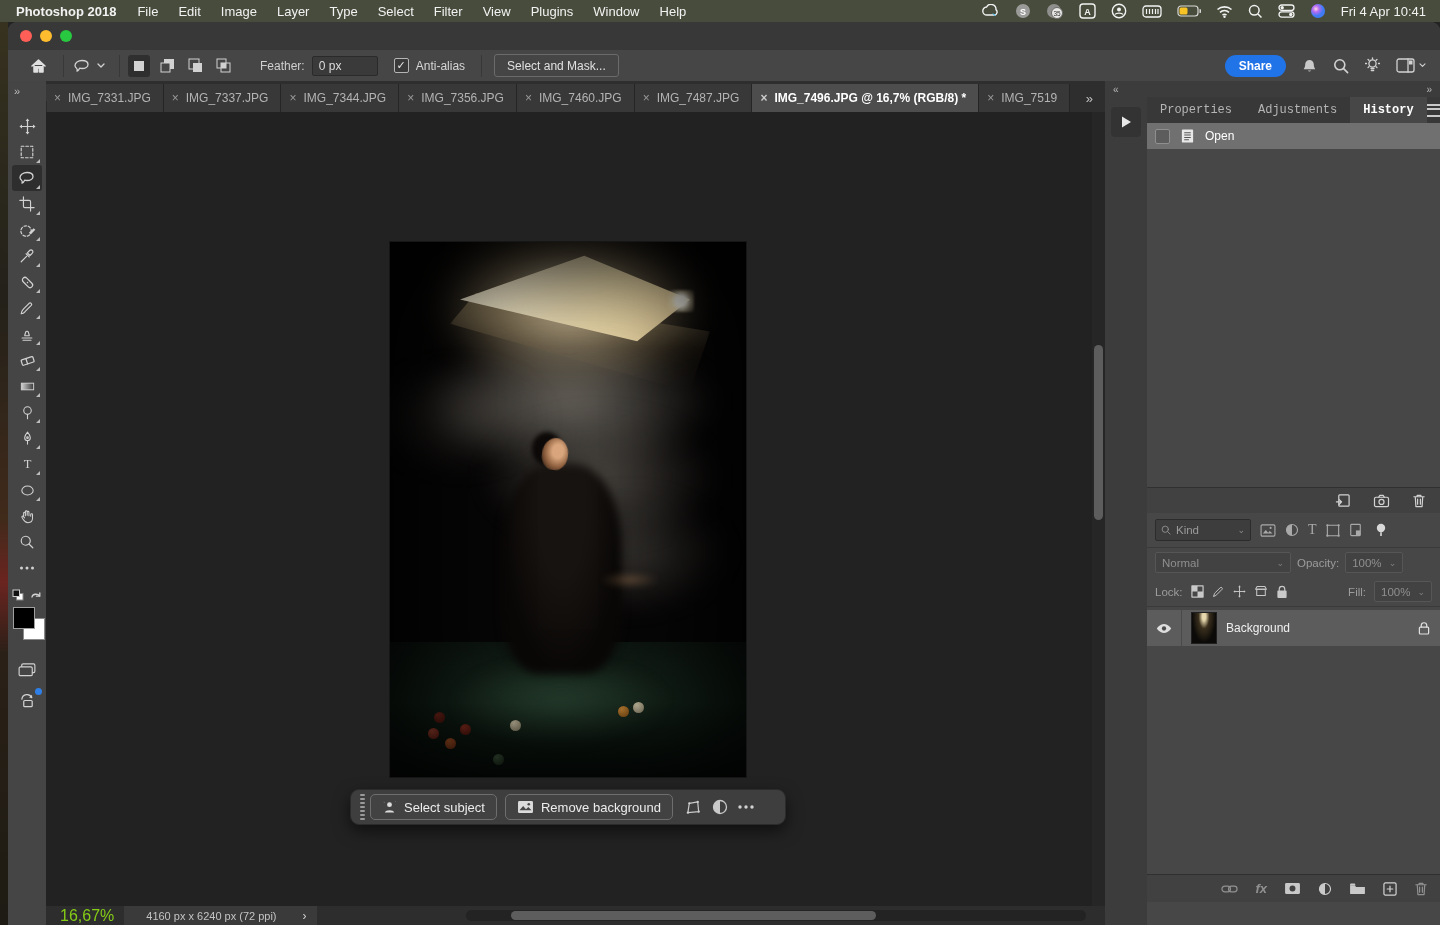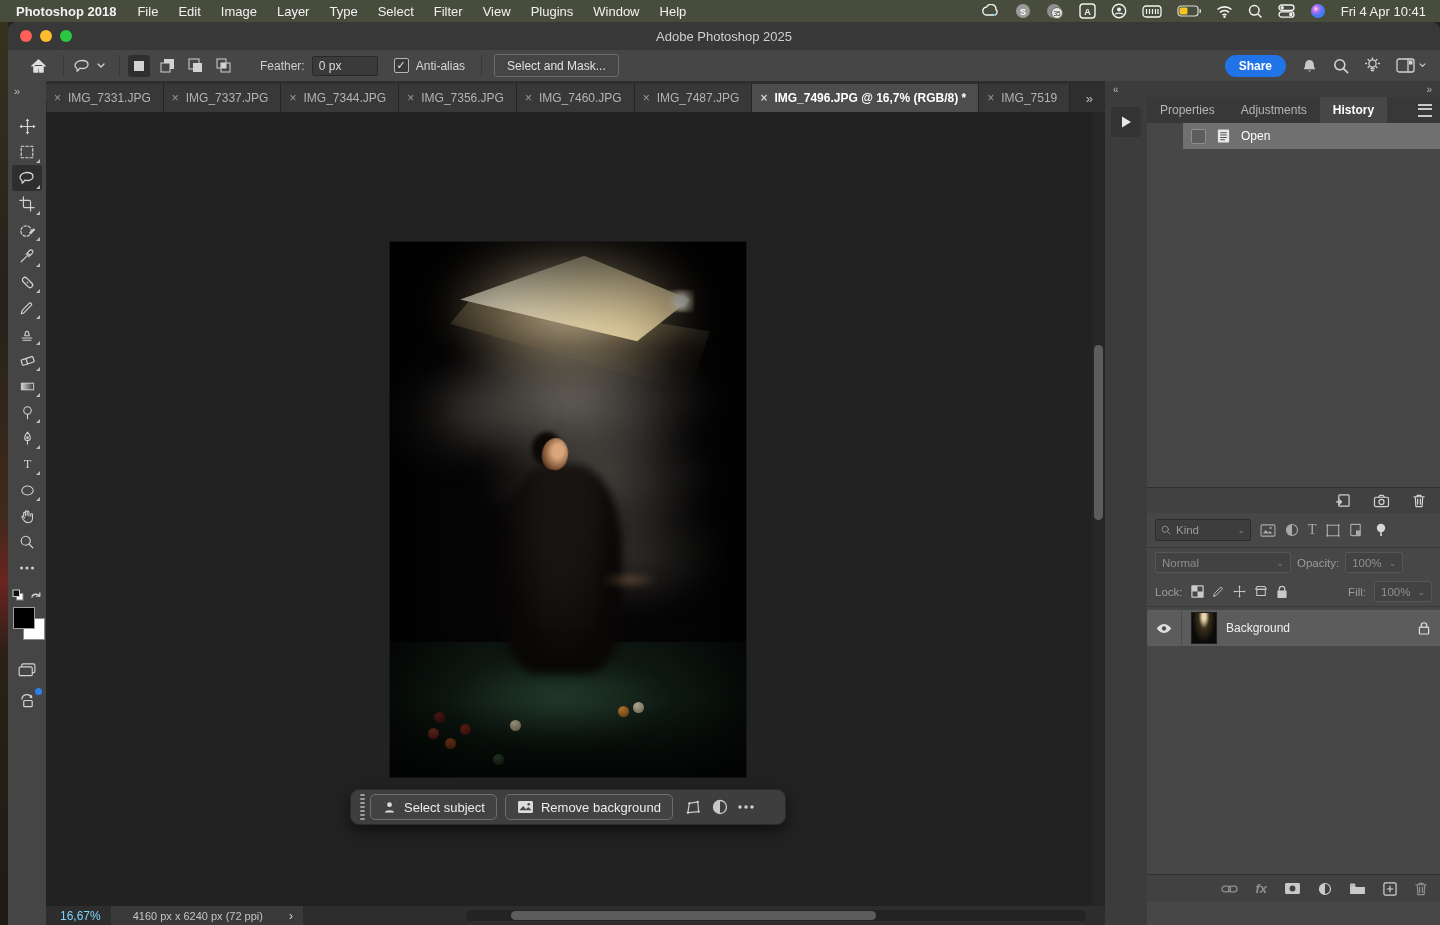--- a/index.html
+++ b/index.html
@@ -94,21 +94,21 @@
   #arm-glow{left:210px;top:330px;width:60px;height:16px;background:radial-gradient(closest-side,rgba(190,140,95,.4),transparent);filter:blur(3px);}
   #table{left:0;top:400px;width:356px;height:135px;background:linear-gradient(180deg,#0d1510 0%,#15251b 45%,#0a120d 100%);}
   #table-light{left:60px;top:415px;width:220px;height:90px;background:radial-gradient(closest-side,rgba(60,95,70,.55),transparent);filter:blur(6px);}
   .ball{position:absolute;width:11px;height:11px;border-radius:50%;}
   #vignette{left:0;top:0;width:356px;height:535px;box-shadow:inset 0 0 90px 40px rgba(0,0,0,.85);}
 
   
   #vscroll{left:1046px;top:0;width:13px;height:794px;background:#262626;position:absolute;}
   #vthumb{position:absolute;left:2px;top:233px;width:9px;height:175px;background:#5d5d5d;border-radius:5px;}
   #statusstrip{left:46px;top:906px;width:1059px;height:19px;background:#2d2d2d;display:flex;align-items:center;font-size:11px;}
-  #zoom-field{color:#7dd3fc;padding:0 10px 0 14px;font-size:12px;}
+  #zoom-field{color:#84cc16;padding:0 10px 0 14px;font-size:16px;}
   #docinfo{background:#3a3a3a;height:19px;display:flex;align-items:center;gap:26px;padding:0 10px 0 22px;color:#c4c4c4;}
   #docinfo .chev{color:#cfcfcf;font-size:12px;}
   #hscroll{position:absolute;left:420px;top:4px;width:620px;height:11px;background:#232323;border-radius:6px;}
   #hthumb{position:absolute;left:45px;top:1px;width:365px;height:9px;background:#5d5d5d;border-radius:5px;}
 
   
   #taskbar{left:350px;top:789px;width:434px;height:34px;background:#3e3e3e;border:1px solid #2b2b2b;
            border-radius:9px;box-shadow:0 6px 16px rgba(0,0,0,.55);display:flex;align-items:center;z-index:20;}
   #drag-handle{width:12px;display:flex;flex-direction:column;gap:2px;align-items:center;margin:0 2px 0 5px;}
   #drag-handle i{width:5px;height:2px;background:#9a9a9a;border-radius:1px;}
@@ -118,31 +118,31 @@
 
   
   #dock-header{left:1105px;top:81px;width:335px;height:16px;background:#3c3c3c;display:flex;align-items:center;
                justify-content:space-between;padding:0 8px;box-sizing:border-box;color:#b9b9b9;font-size:10px;}
   #dock-narrow{left:1105px;top:97px;width:42px;height:828px;background:#3c3c3c;border-right:1px solid #2e2e2e;
                display:flex;flex-direction:column;align-items:center;}
   #actions-btn{margin-top:10px;width:30px;height:30px;background:#333333;border-radius:4px;display:flex;
                align-items:center;justify-content:center;}
   #dock-main{left:1147px;top:97px;width:293px;height:828px;background:#474747;}
   .ptabs{height:26px;background:#383838;display:flex;align-items:stretch;font-size:12px;color:#b5b5b5;}
-  .ptab{display:flex;align-items:center;padding:0 13px;}
+  .ptab{display:flex;align-items:center;padding:0 13px;font-family:Liberation Mono, monospace;}
   .ptab.active{background:#474747;color:#ffffff;font-weight:bold;}
   .pmenu{margin-left:auto;display:flex;align-items:center;padding-right:8px;color:#cfcfcf;}
   .hamburger{width:14px;height:9px;border-top:2px solid #c9c9c9;border-bottom:2px solid #c9c9c9;position:relative;}
   .hamburger::after{content:"";position:absolute;left:0;right:0;top:2.5px;height:2px;background:#c9c9c9;}
 
   #history-body{height:364px;position:relative;font-size:12px;}
   .hist-row1{display:flex;align-items:center;height:34px;padding-left:6px;gap:8px;color:#e2e2e2;}
   .thumb{width:34px;height:26px;background:radial-gradient(ellipse at 50% 18%,#d9c9a0 0 12%,#3a2f1d 35%,#0c0b09 70%);
          border:1px solid #1d1d1d;}
-  .hist-open{display:flex;align-items:center;height:26px;background:#707070;color:#fff;gap:10px;padding-left:8px;margin-left:36px;}
+  .hist-open{display:flex;align-items:center;height:26px;background:#707070;color:#fff;gap:10px;padding-left:8px;}
   .hist-chk{width:13px;height:13px;border:1px solid #8f8f8f;background:#5d5d5d;border-radius:2px;}
   #history-footer{height:25px;background:#414141;border-top:1px solid #303030;display:flex;align-items:center;
                   justify-content:flex-end;gap:22px;padding-right:14px;}
 
   .layers-tabs{height:28px;background:#383838;display:flex;align-items:stretch;font-size:12px;color:#b5b5b5;}
   #layers-body{background:#474747;}
   .lrow{display:flex;align-items:center;padding:0 8px;color:#9c9c9c;font-size:11.5px;}
   #filter-row{height:34px;gap:9px;border-bottom:1px solid #3a3a3a;}
   #kind-box{width:84px;height:20px;background:#3d3d3d;border:1px solid #2c2c2c;border-radius:2px;display:flex;
             align-items:center;gap:5px;padding:0 5px;color:#9a9a9a;}
@@ -265,21 +265,20 @@
   </div>
 </div>
 
 <div id="wallpaper" class="abs"></div>
 <div id="window" class="abs"></div>
 
 <div id="titlebar" class="abs">
   <span class="tl red"></span>
   <span class="tl yellow"></span>
   <span class="tl green"></span>
-  <div id="win-title">Adobe Photoshop 2025</div>
 </div>
 
 <div id="optionsbar" class="abs">
   <span class="ic" style="margin-left:22px;">
     <svg width="17" height="16" viewBox="0 0 17 16">
         <path d="M2 8l6.5-6L15 8M4 7v7h3.5v-4h2v4H13V7" class="stroke" style="stroke:#e0e0e0;stroke-width:1.5;fill:#e0e0e0;"></path>
       </svg>
   </span>
   <div class="ob-sep" style="margin-left:16px;"></div>
   <span class="ic" style="gap:5px;">

